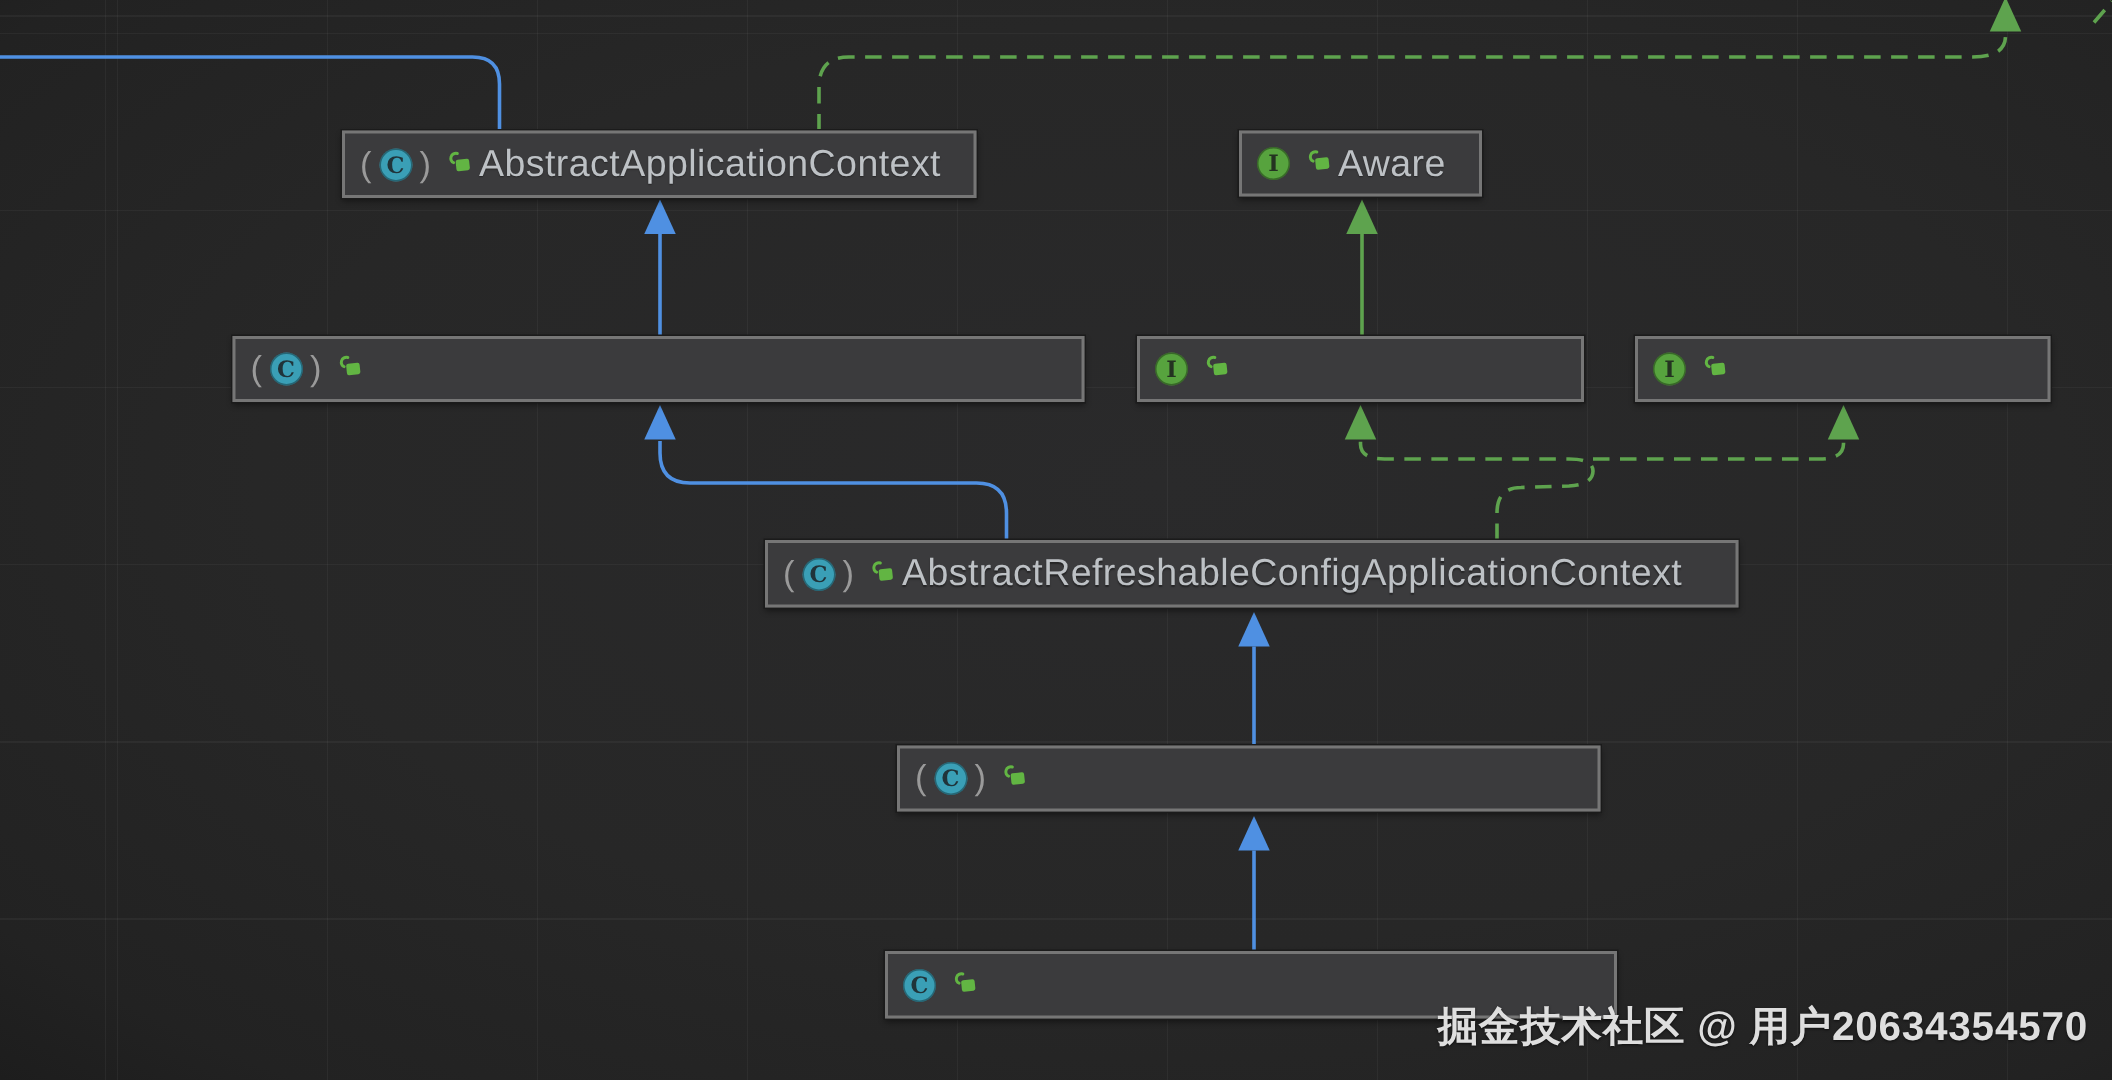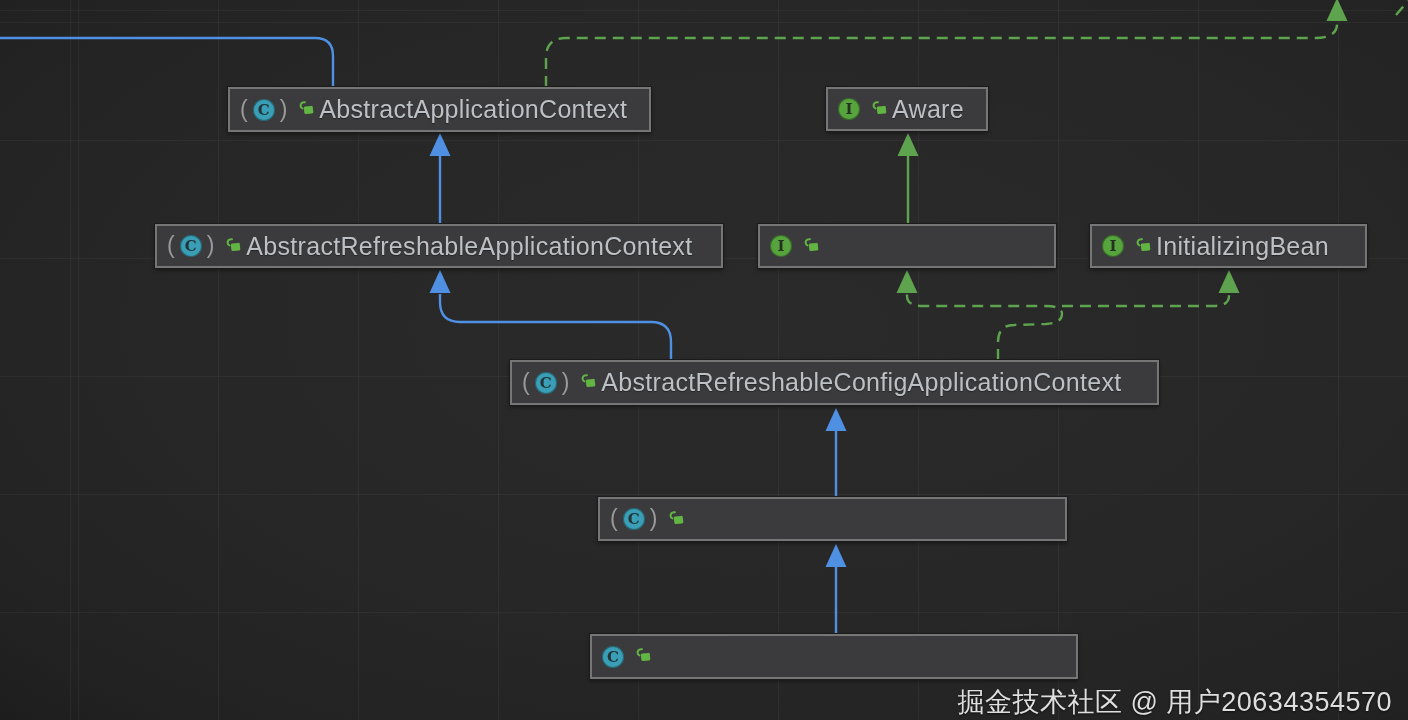--- a/index.html
+++ b/index.html
@@ -31,22 +31,22 @@
   .badge{
     width:22px;height:22px;border-radius:50%;display:flex;align-items:center;justify-content:center;
     font-family:"DejaVu Serif", serif;font-size:15px;font-weight:bold;color:#20343a;
     box-shadow:inset 0 0 0 1px rgba(0,0,0,0.35);
   }
   .badge.class-badge{background:#3a9fb6;}
   .badge.interface-badge{background:#57a33e;color:#243321;}
   .paren{color:#9a9a9a;font-size:23px;line-height:20px;font-weight:400;transform:translateY(-1px);}
   .lockwrap{margin-left:6px;transform:rotate(-6deg);}
   #watermark{
-    position:absolute;right:16px;bottom:0;color:#dedede;font-size:27px;
-    letter-spacing:0.5px;text-shadow:0 1px 2px rgba(0,0,0,0.6);white-space:nowrap;
+    position:absolute;right:16px;bottom:18px;color:#dedede;font-size:27px;
+    letter-spacing:0.5px;text-shadow:0 1px 2px rgba(0,0,0,0.6);white-space:nowrap;font-weight:bold;
   }
 </style>
 </head>
 <body>
 
 <div id="canvas">
   <div id="grid"></div>
   <svg id="edges-layer" viewBox="0 0 1408 720" xmlns="http://www.w3.org/2000/svg">
       <path d="M 0 38 L 315 38 Q 333 38 333 56 L 333 87" fill="none" stroke="#4f90e2" stroke-width="2.4"></path>
       <path d="M 546 87 L 546 58 Q 546 38 566 38 L 1315 38 Q 1337 38 1337 24 L 1337 19" fill="none" stroke="#5ea34e" stroke-width="2.4" stroke-dasharray="11 7"></path>
@@ -93,40 +93,38 @@
       <div class="node" style="left: 155px; top: 224px; width: 568px; height: 44px;">
     <span class="icons">
           <span class="paren">(</span>
           <span class="badge class-badge">C</span>
           <span class="paren">)</span>
           <span class="lockwrap"><svg width="17" height="17" viewBox="0 0 17 17">
               <path d="M4.6 9 C 3.2 8.4, 2.6 6.6, 3.3 5.0 C 4.0 3.3, 6.0 2.5, 7.7 3.2" fill="none" stroke="#62b543" stroke-width="2" stroke-linecap="round"></path>
               <rect x="6" y="7.4" width="9" height="7.6" rx="1.4" fill="#62b543"></rect>
             </svg></span>
         </span>
-    <span class="label">AbstractRefreshableApplicationContext</span>
   </div>
       <div class="node" style="left: 758px; top: 224px; width: 298px; height: 44px;">
     <span class="icons">
           <span class="badge interface-badge">I</span>
           <span class="lockwrap"><svg width="17" height="17" viewBox="0 0 17 17">
               <path d="M4.6 9 C 3.2 8.4, 2.6 6.6, 3.3 5.0 C 4.0 3.3, 6.0 2.5, 7.7 3.2" fill="none" stroke="#62b543" stroke-width="2" stroke-linecap="round"></path>
               <rect x="6" y="7.4" width="9" height="7.6" rx="1.4" fill="#62b543"></rect>
             </svg></span>
         </span>
   </div>
       <div class="node" style="left: 1090px; top: 224px; width: 277px; height: 44px;">
     <span class="icons">
           <span class="badge interface-badge">I</span>
           <span class="lockwrap"><svg width="17" height="17" viewBox="0 0 17 17">
               <path d="M4.6 9 C 3.2 8.4, 2.6 6.6, 3.3 5.0 C 4.0 3.3, 6.0 2.5, 7.7 3.2" fill="none" stroke="#62b543" stroke-width="2" stroke-linecap="round"></path>
               <rect x="6" y="7.4" width="9" height="7.6" rx="1.4" fill="#62b543"></rect>
             </svg></span>
         </span>
-    <span class="label">InitializingBean</span>
   </div>
       <div class="node" style="left: 510px; top: 360px; width: 649px; height: 45px;">
     <span class="icons">
           <span class="paren">(</span>
           <span class="badge class-badge">C</span>
           <span class="paren">)</span>
           <span class="lockwrap"><svg width="17" height="17" viewBox="0 0 17 17">
               <path d="M4.6 9 C 3.2 8.4, 2.6 6.6, 3.3 5.0 C 4.0 3.3, 6.0 2.5, 7.7 3.2" fill="none" stroke="#62b543" stroke-width="2" stroke-linecap="round"></path>
               <rect x="6" y="7.4" width="9" height="7.6" rx="1.4" fill="#62b543"></rect>
             </svg></span>

